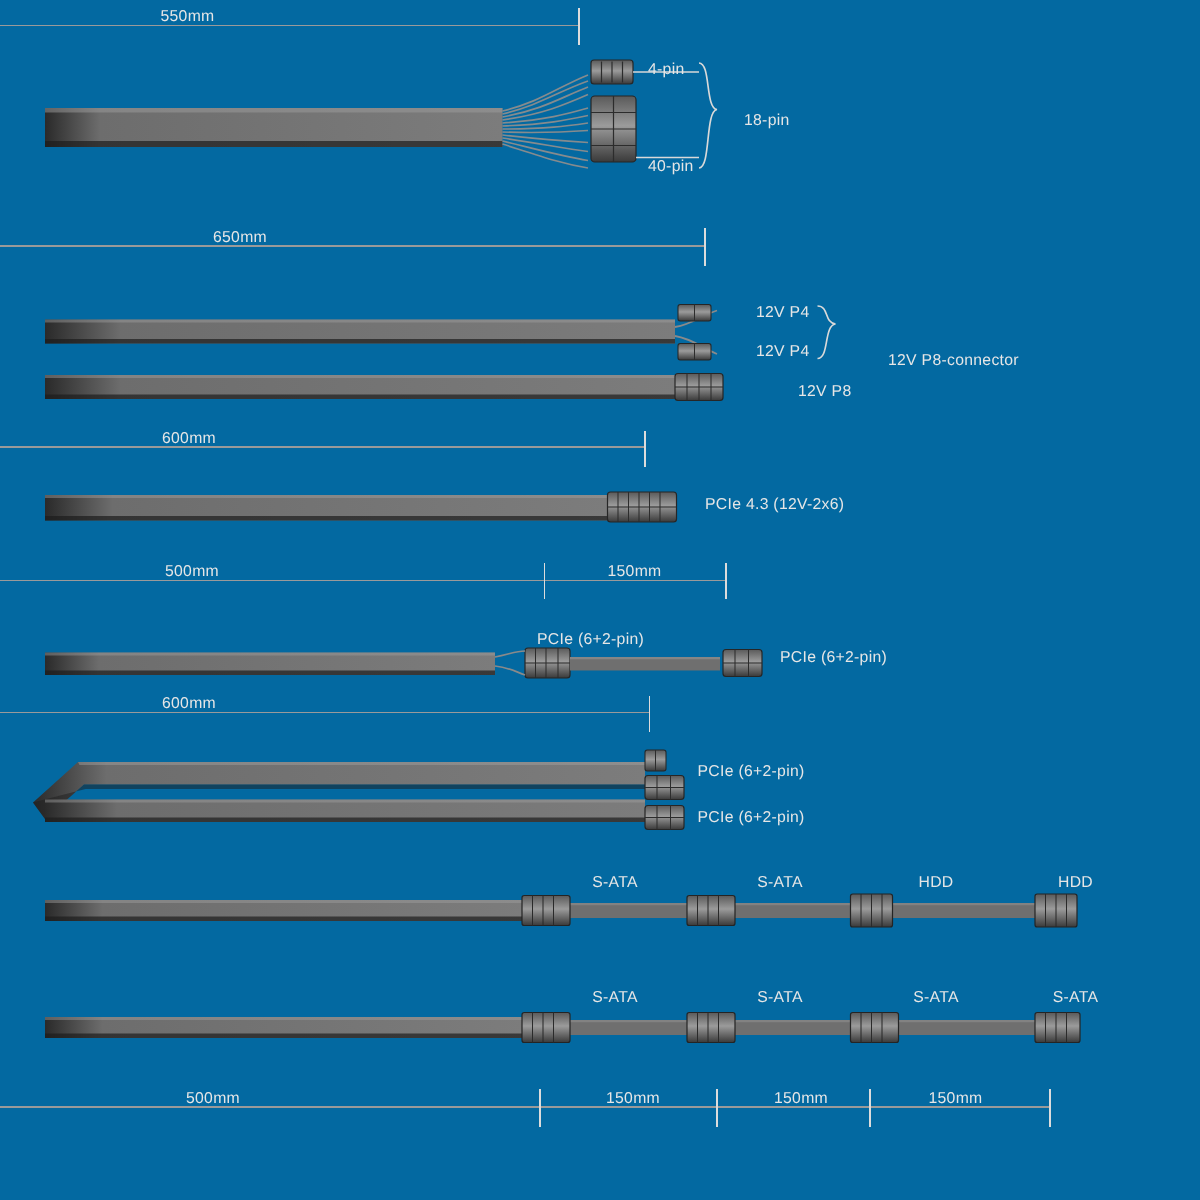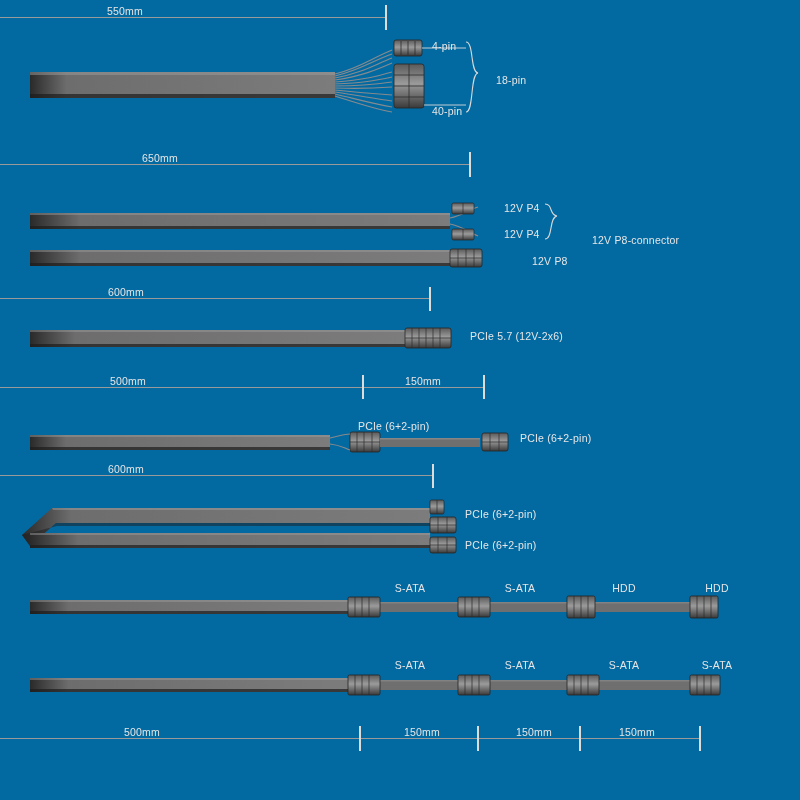--- a/index.html
+++ b/index.html
@@ -312,21 +312,21 @@
 
   <div class="lbl" style="left:432px; top:40px;">4-pin</div>
   <div class="lbl" style="left:496px; top:74px;">18-pin</div>
   <div class="lbl" style="left:432px; top:105px;">40-pin</div>
 
   <div class="lbl" style="left:504px; top:202px;">12V P4</div>
   <div class="lbl" style="left:504px; top:228px;">12V P4</div>
   <div class="lbl" style="left:592px; top:210px;margin-top:24px;">12V P8-connector</div>
   <div class="lbl" style="left:532px; top:255px;">12V P8</div>
 
-  <div class="lbl" style="left:470px; top:330px;">PCIe 5.7 (12V-2x6)</div>
+  <div class="lbl" style="left:470px; top:330px;">PCIe 4.3 (12V-2x6)</div>
 
   <div class="lbl" style="left:358px; top:420px;">PCIe (6+2-pin)</div>
   <div class="lbl" style="left:520px; top:432px;">PCIe (6+2-pin)</div>
 
   <div class="lbl" style="left:465px; top:508px;">PCIe (6+2-pin)</div>
   <div class="lbl" style="left:465px; top:539px;">PCIe (6+2-pin)</div>
 
   <div class="lbl center" style="left:410px; top:582px;">S-ATA</div>
   <div class="lbl center" style="left:520px; top:582px;">S-ATA</div>
   <div class="lbl center" style="left:624px; top:582px;">HDD</div>

